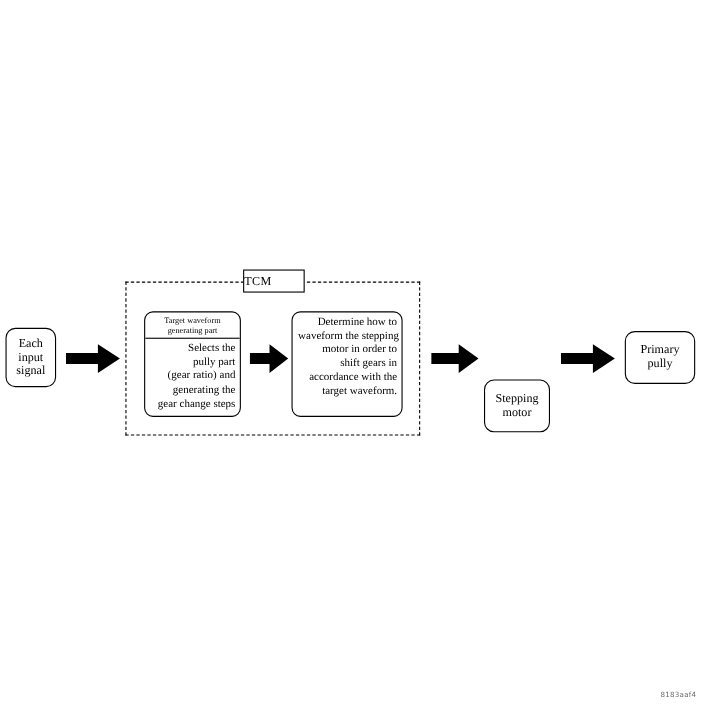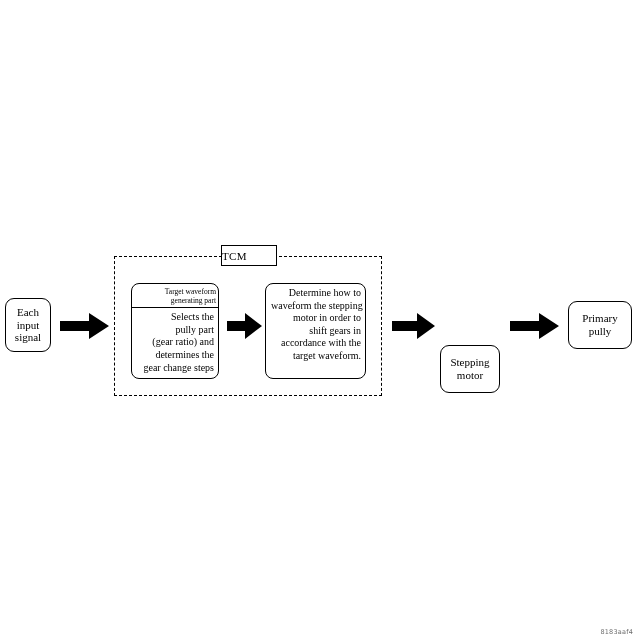--- a/index.html
+++ b/index.html
@@ -110,21 +110,21 @@
     flex-direction: column;
     overflow: hidden;
   }
   .proc-header {
     border-bottom: 1px solid #000000;
     text-align: center;
     font-size: 7.5px;
     line-height: 1.22;
     padding: 3px 2px 2px 2px;
   }
-  .proc-header .line { display: block; white-space: nowrap; text-align: right; }
+  .proc-header .line { display: block; white-space: nowrap; }
   .proc-body {
     flex: 1;
     font-size: 10px;
     line-height: 1.26;
     padding: 3px 4px 2px 5px;
     text-align: right;
   }
   .proc-body .line { display: block; white-space: nowrap; }
 
   #proc-target-waveform {
@@ -181,21 +181,21 @@
 
   <div class="proc-box" id="proc-target-waveform">
     <div class="proc-header">
       <span class="line">Target waveform</span>
       <span class="line">generating part</span>
     </div>
     <div class="proc-body">
       <span class="line">Selects the</span>
       <span class="line">pully part</span>
       <span class="line">(gear ratio) and</span>
-      <span class="line">determines the</span>
+      <span class="line">generating the</span>
       <span class="line">gear change steps</span>
     </div>
   </div>
 
   <svg class="block-arrow" id="arrow-2" style="left:227px; top:312px;" width="36" height="28" viewBox="0 0 36 28">
     <polygon points="0,9 18,9 18,1 35,14 18,27 18,19 0,19" fill="#000000"></polygon>
   </svg>
 
   <div class="proc-box" id="proc-gearshift">
     <div class="proc-body">

